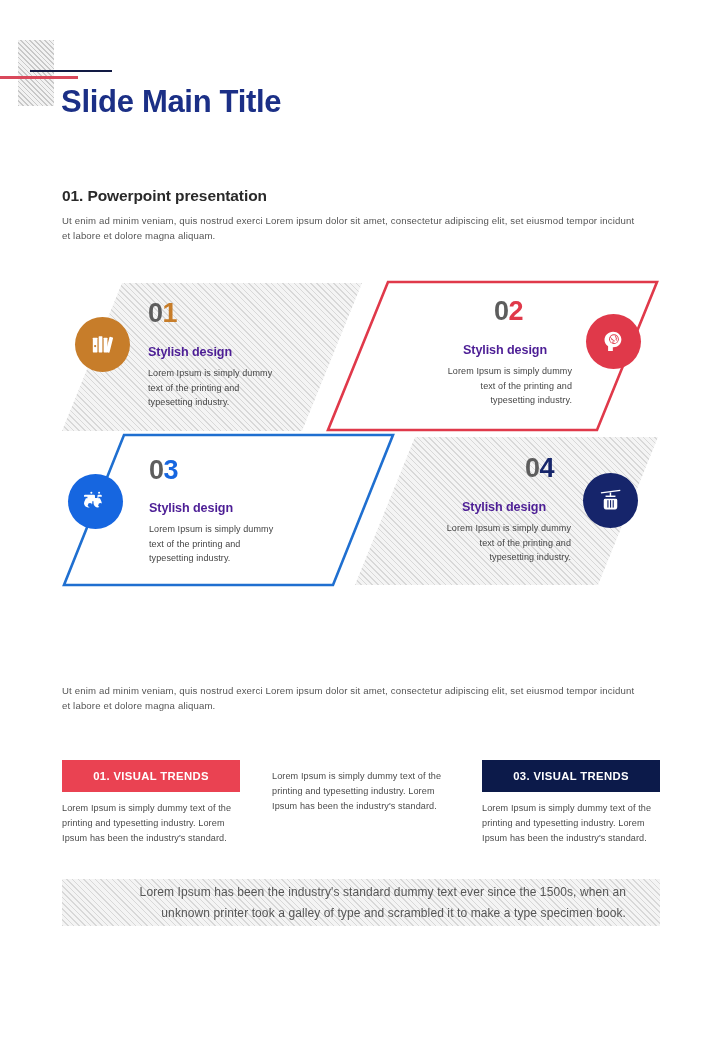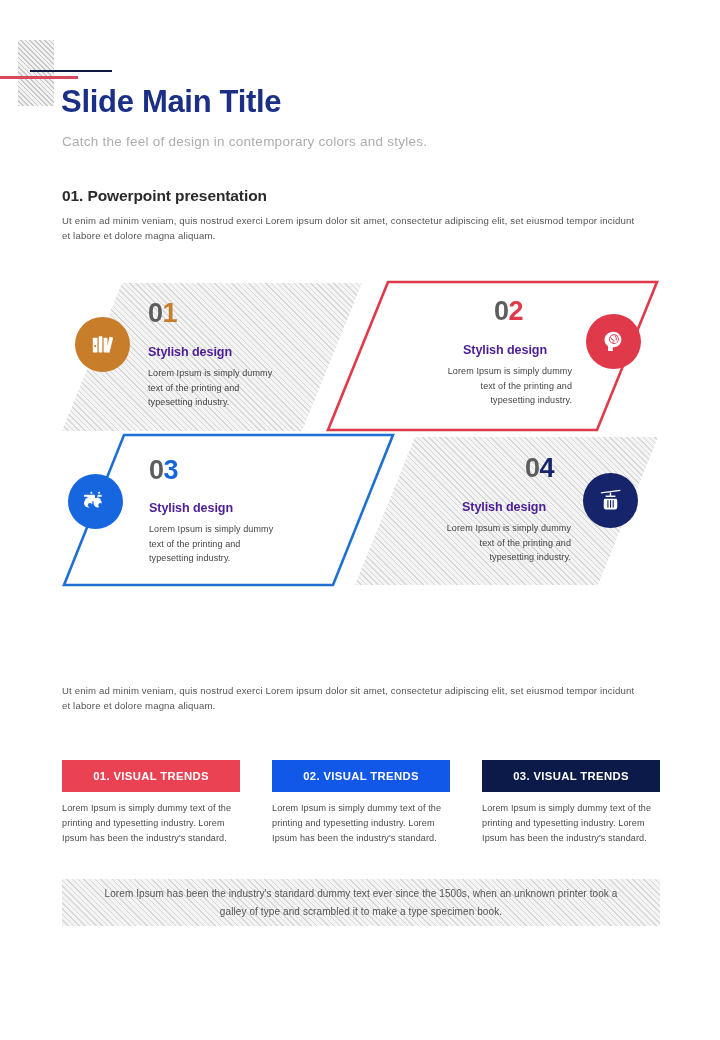--- a/index.html
+++ b/index.html
@@ -141,33 +141,32 @@
     margin-top:9px; font-size:9.1px; color:#4a4a4a; line-height:1.65;
     letter-spacing:0.1px;
   }
 
   
   #footer-note {
     position:absolute; left:62px; top:879px; width:598px; height:47px;
     display:flex; align-items:center; justify-content:center;
   }
   #footer-note p {
-    font-size:10px; color:#555; text-align:center; line-height:1.75;
+    font-size:12px; color:#555; text-align:right; line-height:1.75;
     letter-spacing:0.1px; max-width:530px;
   }
 </style>
 </head>
 <body>
 
 <div id="header">
   <div id="deco-square" class="hatch-dense"></div>
   <div id="deco-line-navy"></div>
   <div id="deco-line-red"></div>
   <h1 id="page-title">Slide Main Title</h1>
-  <p id="page-subtitle">Catch the feel of design in contemporary colors and styles.</p>
 </div>
 
 <div class="section-head" style="top:187px;">
   <div class="section-title">01. Powerpoint presentation</div>
   <div class="section-body">Ut enim ad minim veniam, quis nostrud exerci  Lorem ipsum dolor sit amet, consectetur adipiscing elit, set eiusmod tempor incidunt et labore et dolore magna aliquam.</div>
 </div>
 
 <div id="diagram">
 
   <div class="quad hatch" id="quad-01"></div>
@@ -253,21 +252,20 @@
 <div class="section-head" style="top:684px;">
   <div class="section-body">Ut enim ad minim veniam, quis nostrud exerci  Lorem ipsum dolor sit amet, consectetur adipiscing elit, set eiusmod tempor incidunt et labore et dolore magna aliquam.</div>
 </div>
 
 <div id="cards">
   <div class="card">
     <div class="card-head" style="background:#ea4252;">01. VISUAL TRENDS</div>
     <div class="card-body">Lorem Ipsum is simply dummy text of the printing and typesetting industry. Lorem Ipsum has been the industry's standard.</div>
   </div>
   <div class="card">
-    <div class="card-head" style="background:#1157e8;">02. VISUAL TRENDS</div>
     <div class="card-body">Lorem Ipsum is simply dummy text of the printing and typesetting industry. Lorem Ipsum has been the industry's standard.</div>
   </div>
   <div class="card">
     <div class="card-head" style="background:#0c1a4a;">03. VISUAL TRENDS</div>
     <div class="card-body">Lorem Ipsum is simply dummy text of the printing and typesetting industry. Lorem Ipsum has been the industry's standard.</div>
   </div>
 </div>
 
 <div id="footer-note" class="hatch">
   <p>Lorem Ipsum has been the industry's standard dummy text ever since the 1500s, when an unknown printer took a galley of type and scrambled it to make a type specimen book.</p>

